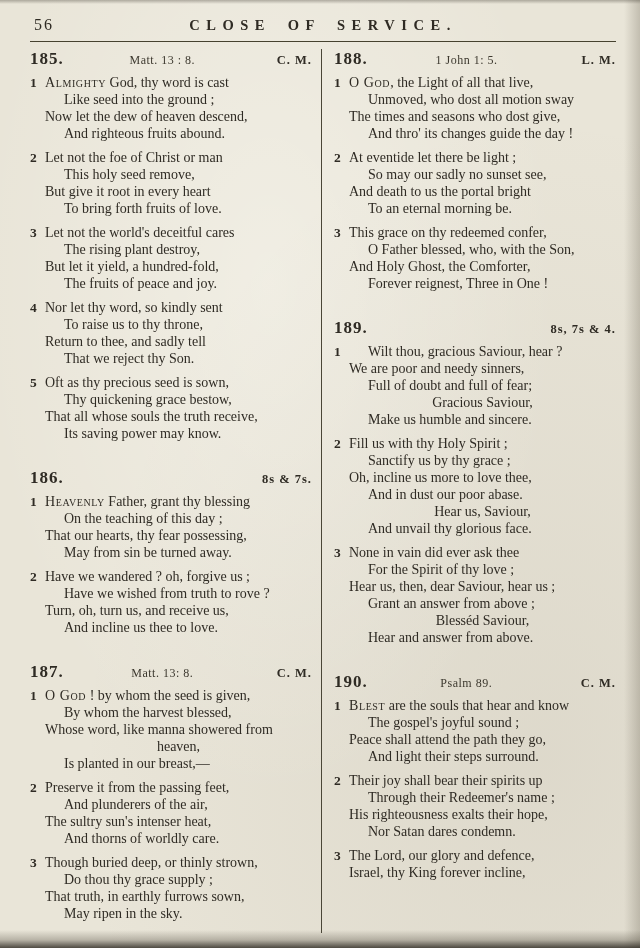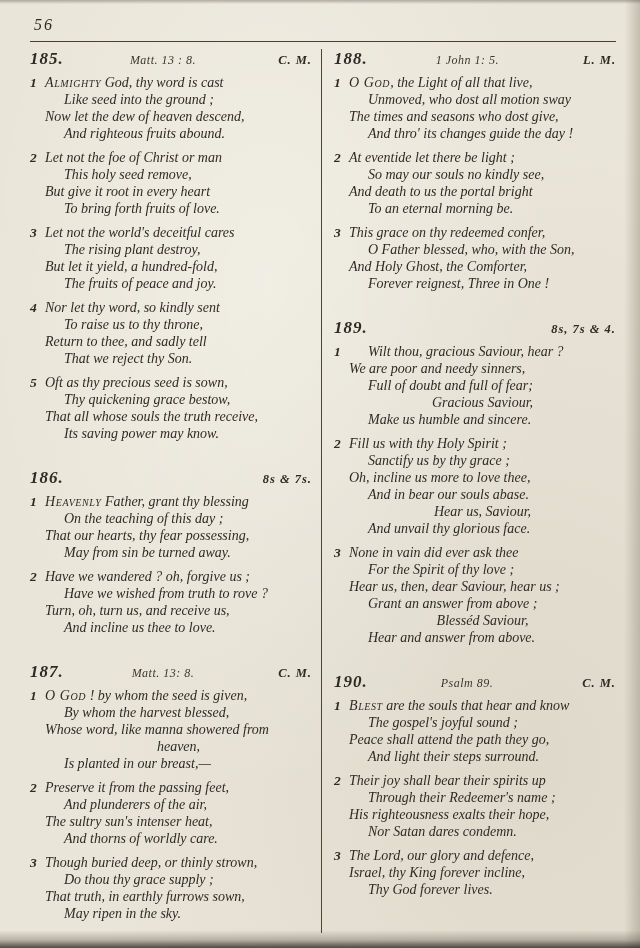--- a/index.html
+++ b/index.html
@@ -11,21 +11,20 @@
   }
   .page {
     position:relative;
     width:640px; height:948px;
     padding:12px 24px 0 30px;
     overflow:hidden;
     background:
       radial-gradient(ellipse at 42% 30%, rgba(255,255,250,.35) 0%, rgba(255,255,250,0) 55%),
       radial-gradient(ellipse at 85% 80%, rgba(120,110,90,.10) 0%, rgba(120,110,90,0) 60%),
       #e9e5d8;
-    font-style: italic;
   }
   
   .page::after {
     content:""; position:absolute; left:0; right:0; bottom:0; height:18px;
     background:linear-gradient(to bottom, rgba(70,64,52,0) 0%, rgba(70,64,52,.30) 55%, rgba(35,31,24,.78) 100%);
     pointer-events:none;
   }
   .page::before {
     content:""; position:absolute; top:0; right:0; bottom:0; width:16px;
     background:linear-gradient(to right, rgba(95,88,72,0), rgba(95,88,72,.28));
@@ -86,20 +85,21 @@
   .sc { font-variant:small-caps; letter-spacing:.6px; }
 </style>
 </head>
 <body>
 
 <div class="page">
   <div class="edge-top"></div>
 
   <header class="pg-header">
     <span class="pg-num">56</span>
+    <div class="pg-title">CLOSE OF SERVICE.</div>
   </header>
 
   <div class="rule"></div>
 
   <main class="cols">
     <section class="col">
         <article class="hymn">
           <div class="hymn-head">
             <span class="hymn-num">185.</span>
             <span class="hymn-ref">Matt. 13 : 8.</span>
@@ -203,21 +203,21 @@
           <div class="stanza">
             <span class="stanza-num">1</span>
             <div class="line i0"><span class="sc">O God</span>, the Light of all that live,</div>
             <div class="line i1">Unmoved, who dost all motion sway</div>
             <div class="line i0">The times and seasons who dost give,</div>
             <div class="line i1">And thro' its changes guide the day !</div>
           </div>
           <div class="stanza">
             <span class="stanza-num">2</span>
             <div class="line i0">At eventide let there be light ;</div>
-            <div class="line i1">So may our souls no kindly see,</div>
+            <div class="line i1">So may our sadly no sunset see,</div>
             <div class="line i0">And death to us the portal bright</div>
             <div class="line i1">To an eternal morning be.</div>
           </div>
           <div class="stanza">
             <span class="stanza-num">3</span>
             <div class="line i0">This grace on thy redeemed confer,</div>
             <div class="line i1">O Father blessed, who, with the Son,</div>
             <div class="line i0">And Holy Ghost, the Comforter,</div>
             <div class="line i1">Forever reignest, Three in One !</div>
           </div>
@@ -234,21 +234,21 @@
             <div class="line i0">We are poor and needy sinners,</div>
             <div class="line i1">Full of doubt and full of fear;</div>
             <div class="line i2">Gracious Saviour,</div>
             <div class="line i1">Make us humble and sincere.</div>
           </div>
           <div class="stanza">
             <span class="stanza-num">2</span>
             <div class="line i0">Fill us with thy Holy Spirit ;</div>
             <div class="line i1">Sanctify us by thy grace ;</div>
             <div class="line i0">Oh, incline us more to love thee,</div>
-            <div class="line i1">And in bear our souls abase.</div>
+            <div class="line i1">And in dust our poor abase.</div>
             <div class="line i2">Hear us, Saviour,</div>
             <div class="line i1">And unvail thy glorious face.</div>
           </div>
           <div class="stanza">
             <span class="stanza-num">3</span>
             <div class="line i0">None in vain did ever ask thee</div>
             <div class="line i1">For the Spirit of thy love ;</div>
             <div class="line i0">Hear us, then, dear Saviour, hear us ;</div>
             <div class="line i1">Grant an answer from above ;</div>
             <div class="line i2">Blesséd Saviour,</div>
@@ -272,18 +272,17 @@
             <span class="stanza-num">2</span>
             <div class="line i0">Their joy shall bear their spirits up</div>
             <div class="line i1">Through their Redeemer's name ;</div>
             <div class="line i0">His righteousness exalts their hope,</div>
             <div class="line i1">Nor Satan dares condemn.</div>
           </div>
           <div class="stanza">
             <span class="stanza-num">3</span>
             <div class="line i0">The Lord, our glory and defence,</div>
             <div class="line i0">Israel, thy King forever incline,</div>
-            <div class="line i1">Thy God forever lives.</div>
           </div>
         </article>
       </section>
   </main>
 </div>
 
 </body></html>

